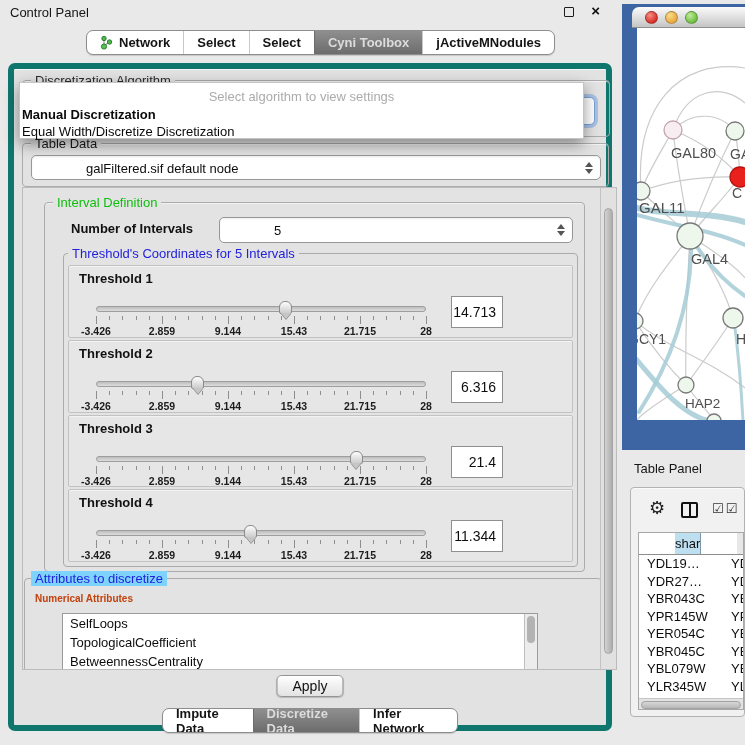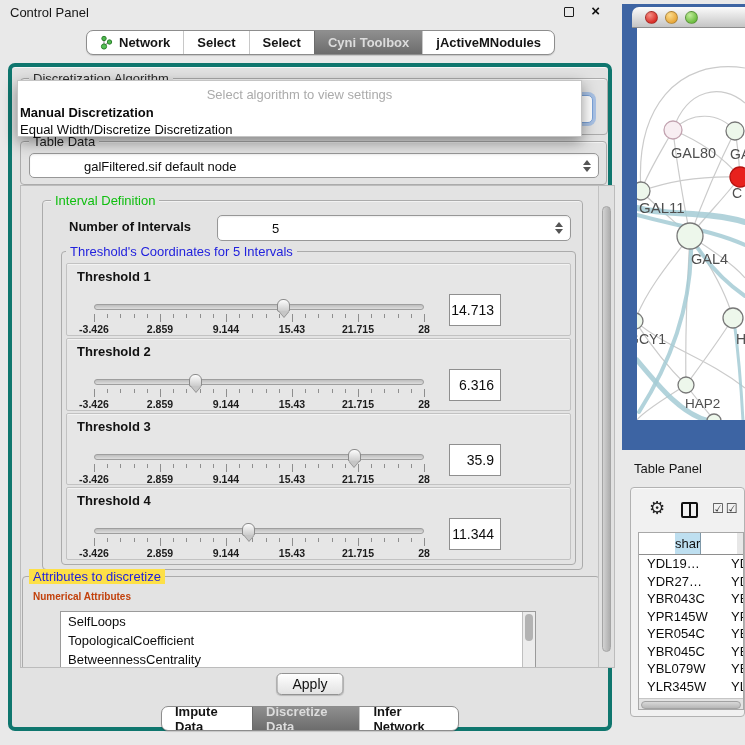--- a/index.html
+++ b/index.html
@@ -14,21 +14,21 @@
   #close-icon{position:absolute;right:18px;top:2px;font-size:15px;font-weight:900;color:#111;}
 
   .tabpill{display:inline-flex;align-items:stretch;height:25px;background:#FFF;
     border:1px solid #8D8D8D;border-radius:7px;overflow:hidden;box-shadow:0 1px 1px rgba(0,0,0,.15);}
   .tab{display:flex;align-items:center;gap:6px;padding:0 13px;font-size:13px;font-weight:bold;color:#141414;}
   .tab + .tab{border-left:1px solid #C8C8C8;}
   .tab.sel{background:linear-gradient(#8F8F8F,#6C6C6C);color:#DCDCDC;border-left-color:#6C6C6C;}
   #top-tabs{position:absolute;left:86px;top:30px;}
 
   #outer-frame{position:absolute;left:8px;top:63px;width:604px;height:668px;
-    background:#E2E2E2;border:4px solid #0f766e;border-radius:7px;box-shadow:inset 0 1px 0 #F6F6F6;}
+    background:#E2E2E2;border:6px solid #0f766e;border-radius:7px;box-shadow:inset 0 1px 0 #F6F6F6;}
 
   .group{position:absolute;border:1px solid #ABABAB;border-radius:4px;box-shadow:inset 0 1px 0 rgba(255,255,255,.55);}
   .gtitle{position:absolute;top:-8px;left:8px;background:#E2E2E2;padding:0 4px;font-size:13px;line-height:15px;white-space:nowrap;}
 
   
   #algo-group{left:8px;top:11px;width:588px;height:57px;}
   #algo-group .gtitle{color:#2b2b2b;}
   #algo-combo{position:absolute;left:6px;top:16px;width:566px;height:28px;background:#FFF;border:1px solid #7AA2D8;
     border-radius:5px;box-shadow:0 0 0 3px rgba(110,160,230,.5);}
   
@@ -77,21 +77,21 @@
     filter:drop-shadow(0 1px 0 #8B8B8B);}
   .ticks{position:absolute;left:27px;top:50px;width:330px;height:9px;}
   .tick{position:absolute;top:0;width:1px;height:4px;background:#8E8E8E;}
   .tick.major{height:8px;}
   .sscale{position:absolute;left:27px;top:59px;width:330px;height:12px;}
   .slabel{position:absolute;transform:translateX(-50%);font-size:10.5px;font-weight:bold;color:#1c1c1c;white-space:nowrap;}
   .vbox{position:absolute;left:382px;top:30px;width:52px;height:32px;background:#FFF;border:1px solid #8F8F8F;
     font-size:14px;color:#0d0d0d;text-align:right;line-height:30px;padding-right:6px;}
 
   #attr-group{left:1px;top:390px;width:578px;height:108px;border:1px solid #ABABAB;border-radius:4px;position:absolute;}
-  #attr-group > .gtitle{color:#2222DD;background:#fde047;left:6px;text-align:right;}
+  #attr-group > .gtitle{color:#2222DD;background:#7dd3fc;left:6px;text-align:right;}
   #attr-title{position:absolute;left:10px;top:14px;font-size:10px;font-weight:bold;color:#c2410c;}
   #attr-listbox{position:absolute;left:37px;top:34px;width:476px;height:70px;background:#FFF;border:1px solid #9A9A9A;overflow:hidden;}
   .attr-item{font-size:13px;line-height:19px;padding-left:7px;color:#0d0d0d;white-space:nowrap;}
   #attr-scroll{position:absolute;right:0;top:0;bottom:0;width:13px;background:#ECECEC;border-left:1px solid #BFBFBF;}
   #attr-scroll .thumb{position:absolute;left:2px;top:2px;width:8px;height:27px;border-radius:4px;background:#B3B3B3;}
 
   #apply-btn{position:absolute;left:50%;top:606px;transform:translateX(-50%);padding:2px 15px;font-size:14px;color:#111;
     background:linear-gradient(#FFFFFF,#E2E2E2);border:1px solid #939393;border-radius:5px;box-shadow:0 1px 1px rgba(0,0,0,.18);}
   #bottom-tabs{position:absolute;left:50%;top:639px;transform:translateX(-50%);}
 
@@ -326,21 +326,21 @@
                   <div class="tick major" style="left: 100%;"></div>
                 </div>
                 <div class="sscale">
                   <span class="slabel" style="left: 0%;">-3.426</span>
                   <span class="slabel" style="left: 20%;">2.859</span>
                   <span class="slabel" style="left: 40%;">9.144</span>
                   <span class="slabel" style="left: 60%;">15.43</span>
                   <span class="slabel" style="left: 80%;">21.715</span>
                   <span class="slabel" style="left: 100%;">28</span>
                 </div>
-                <div class="vbox">35.9</div>
+                <div class="vbox">21.4</div>
               </div>
               <div class="tbox">
                 <div class="tlabel">Threshold 4</div>
                 <div class="srow">
                   <div class="track"></div>
                   <div class="thumb-sl" style="left: calc(47% - 7px);"></div>
                 </div>
                 <div class="ticks">
                   <div class="tick major" style="left: 0%;"></div>
                   <div class="tick" style="left: 4%;"></div>

